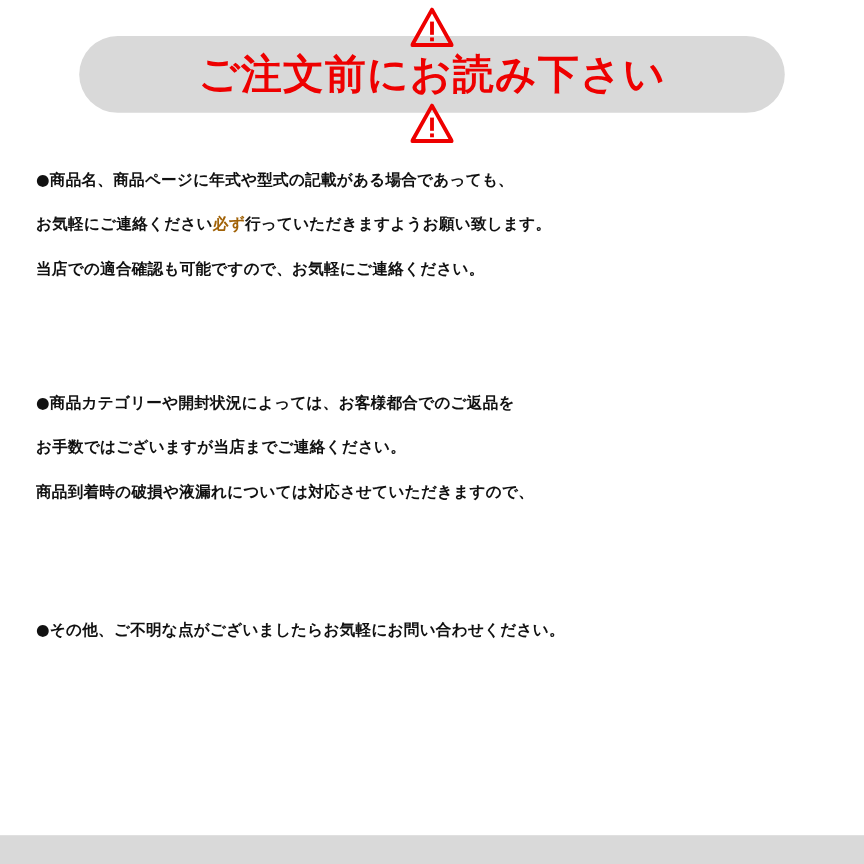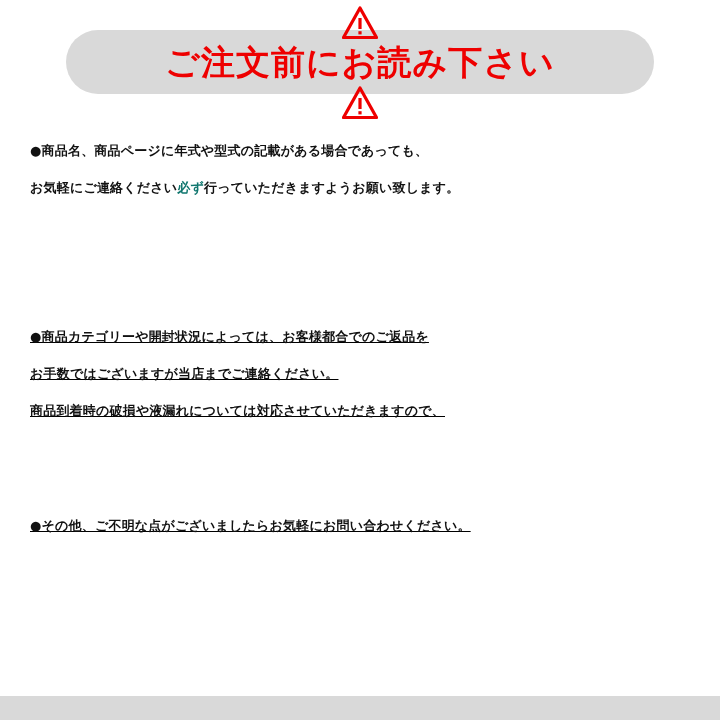--- a/index.html
+++ b/index.html
@@ -65,26 +65,26 @@
   .line {
     font-size: 13px;
     color: #111111;
     font-weight: bold;
     line-height: 37px;
     white-space: nowrap;
     letter-spacing: 0.2px;
     font-family: "DejaVu Sans", "Liberation Sans", sans-serif;
   }
   .hl {
-    color: #0f766e;
+    color: #a16207;
   }
 
   #block1 { top: 132px; }
-  #block2 { top: 318px; text-decoration: underline; }
-  #block3 { top: 507px; text-decoration: underline; }
+  #block2 { top: 318px; }
+  #block3 { top: 507px; }
 
   
   .footer-strip {
     position: absolute;
     left: 0;
     bottom: 0;
     width: 720px;
     height: 24px;
     background: #d9d9d9;
   }
@@ -108,20 +108,21 @@
         <path d="M18 2 L34.5 31.5 L1.5 31.5 Z" fill="none" stroke="#ee0000" stroke-width="3.2" stroke-linejoin="round"></path>
         <rect x="16.4" y="12" width="3.2" height="11" fill="#ee0000"></rect>
         <rect x="16.4" y="25.2" width="3.2" height="3.2" fill="#ee0000"></rect>
       </svg>
     </span>
   </div>
 
   <div class="body-block" id="block1">
     <div class="line">●商品名、商品ページに年式や型式の記載がある場合であっても、</div>
     <div class="line"><span>お気軽にご連絡ください</span><span class="hl">必ず</span><span>行っていただきますようお願い致します。</span></div>
+    <div class="line">当店での適合確認も可能ですので、お気軽にご連絡ください。</div>
   </div>
 
   <div class="body-block" id="block2">
     <div class="line">●商品カテゴリーや開封状況によっては、お客様都合でのご返品を</div>
     <div class="line">お手数ではございますが当店までご連絡ください。</div>
     <div class="line">商品到着時の破損や液漏れについては対応させていただきますので、</div>
   </div>
 
   <div class="body-block" id="block3">
     <div class="line">●その他、ご不明な点がございましたらお気軽にお問い合わせください。</div>

